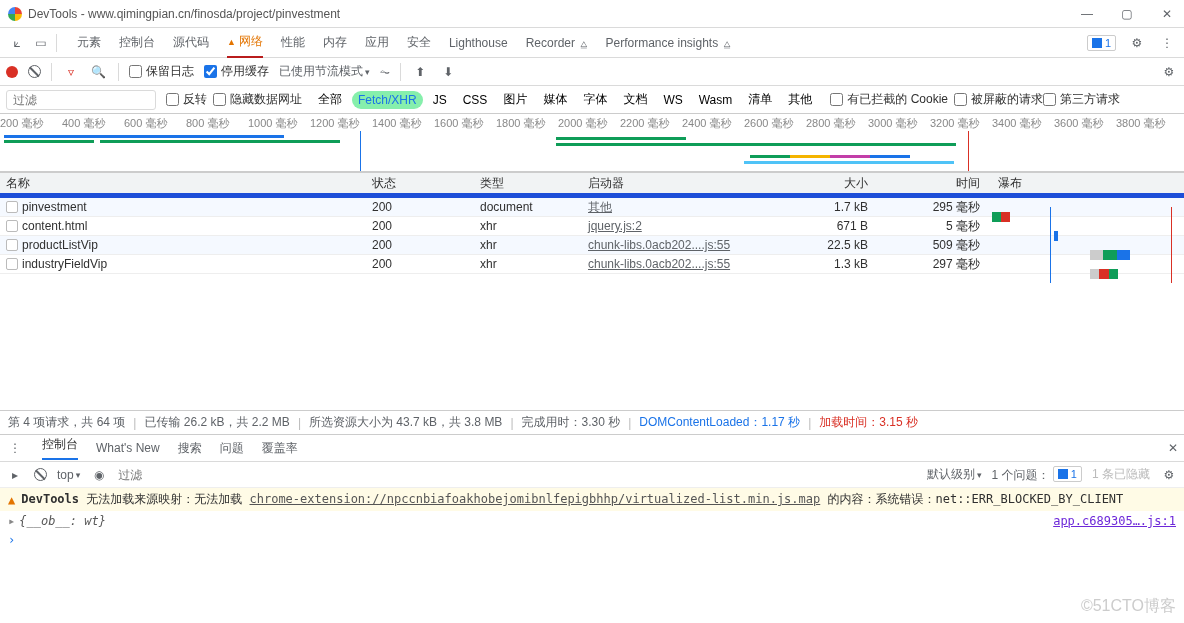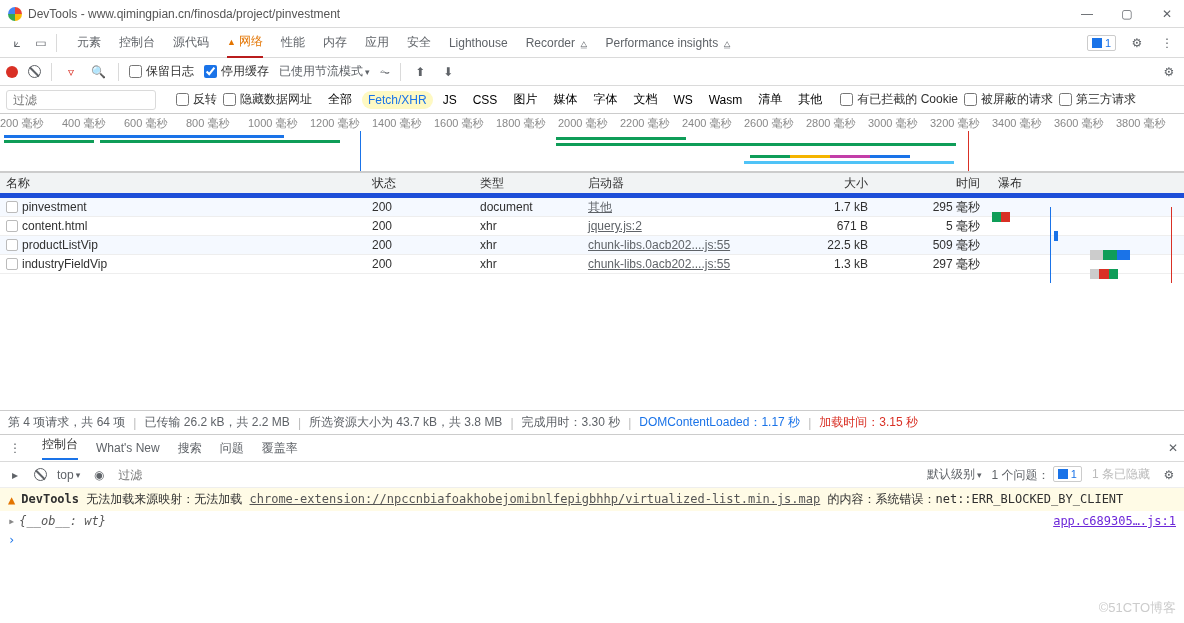--- a/index.html
+++ b/index.html
@@ -28,21 +28,21 @@
 .chkrow { display:flex; align-items:center; gap:4px; }
 .chkrow input { margin:0; }
 .toolbar2 .chkbox-active input { accent-color:#1a73e8; }
 .dropdown { display:flex; align-items:center; gap:2px; color:#5f6368;}
 .dropdown::after { content:"▾"; font-size:9px; }
 .wifi { font-size:13px; color:#5f6368;}
 .filterbar { display:flex; align-items:center; height:28px; padding:0 6px; border-bottom:1px solid #ccc; }
 .filterbar input.filter { border:1px solid #dadada; border-radius:3px; padding:2px 6px; width:150px; font-size:12px; color:#888;}
 .filterbar .ftabs { display:flex; gap:4px; margin-left:10px; align-items:center;}
 .ftab { padding:2px 6px; color:#000000; cursor:pointer;}
-.ftab.sel { background:#fef9c3; border-radius:10px; color:#1a73e8;}
+.ftab.sel { background:#86efac; border-radius:10px; color:#1a73e8;}
 .timeline { border-bottom:1px solid #ccc; }
 .timeline .ticks { display:flex; font-size:11px; color:#888; padding:2px 0 0 0;}
 .timeline .ticks span { width:62px; }
 .timeline .bars { position:relative; height:40px; }
 .bar { position:absolute; height:3px; }
 .table-hdr { display:flex; background:#f1f3f4; border-top:1px solid #ccc; border-bottom:5px solid #1d4ed8; font-size:12px; color:#303030; height:26px; align-items:center;}
 .col-name { width:372px; padding-left:6px; }
 .col-stat { width:108px; }
 .col-type { width:108px; }
 .col-init { width:180px; }
@@ -67,21 +67,21 @@
 .drawer-tabs .close { margin-left:auto; color:#5f6368; cursor:pointer;}
 .console-tb { display:flex; align-items:center; height:26px; padding:0 6px; gap:10px; border-bottom:1px solid #eee;}
 .console-tb input { border:none; font-size:12px; color:#888; width:200px;}
 .console-tb .right { margin-left:auto; display:flex; align-items:center; gap:10px;}
 .msg { padding:3px 8px; font-size:12px; font-family:Consolas,monospace; display:flex; align-items:center;}
 .msg.warn { background:#fffbe6; }
 .msg.warn .tri { color:#e37400; margin-right:6px;}
 .msg .src { margin-left:auto; color:#6d28d9; text-decoration:underline;}
 .obj { color:#585858; font-style:italic;}
 .prompt { color:#1a73e8; padding:2px 8px; font-family:Consolas,monospace;}
-.watermark { position:absolute; right:8px; bottom:6px; color:#ccc; font-size:13px;}
+.watermark { position:absolute; right:8px; bottom:6px; color:#ccc; font-size:16px;}
 .ul { text-decoration:underline; color:#555;}
 </style>
 </head>
 <body>
 
 <div class="titlebar">
   <div class="logo"></div>
   <div class="title">DevTools - www.qimingpian.cn/finosda/project/pinvestment</div>
   <div class="winbtns">
     <span class="iconbtn">—</span>
@@ -135,21 +135,21 @@
   <span class="dropdown">已使用节流模式</span>
   <span class="wifi">⏦</span>
   <span class="vline"></span>
   <span class="iconbtn">⬆</span>
   <span class="iconbtn">⬇</span>
   <span style="margin-left:auto" class="iconbtn">⚙</span>
 </div>
 
 <div class="filterbar">
   <input class="filter" placeholder="过滤" style="">
-  <label class="chkrow" style="margin-left:20px">
+  <label class="chkrow" style="margin-left:10px">
       <input type="checkbox" style="">
       <span>反转</span>
     </label>
   <label class="chkrow" style="margin-left:6px">
       <input type="checkbox" style="">
       <span>隐藏数据网址</span>
     </label>
   <div class="ftabs">
     <span class="ftab">全部</span>
     <span class="ftab sel">Fetch/XHR</span>
@@ -165,21 +165,21 @@
     <span class="ftab">其他</span>
   </div>
   <label class="chkrow" style="margin-left:12px">
       <input type="checkbox" style="">
       <span>有已拦截的 Cookie</span>
     </label>
   <label class="chkrow" style="margin-left:6px">
       <input type="checkbox" style="">
       <span>被屏蔽的请求</span>
     </label>
-  <label class="chkrow" style="margin-left:6px">
+  <label class="chkrow" style="margin-left:0">
       <input type="checkbox" style="">
       <span>第三方请求</span>
     </label>
 </div>
 
 <div class="timeline">
   <div class="ticks" id="ticks">
       <span>200 毫秒</span>
       <span>400 毫秒</span>
       <span>600 毫秒</span>

